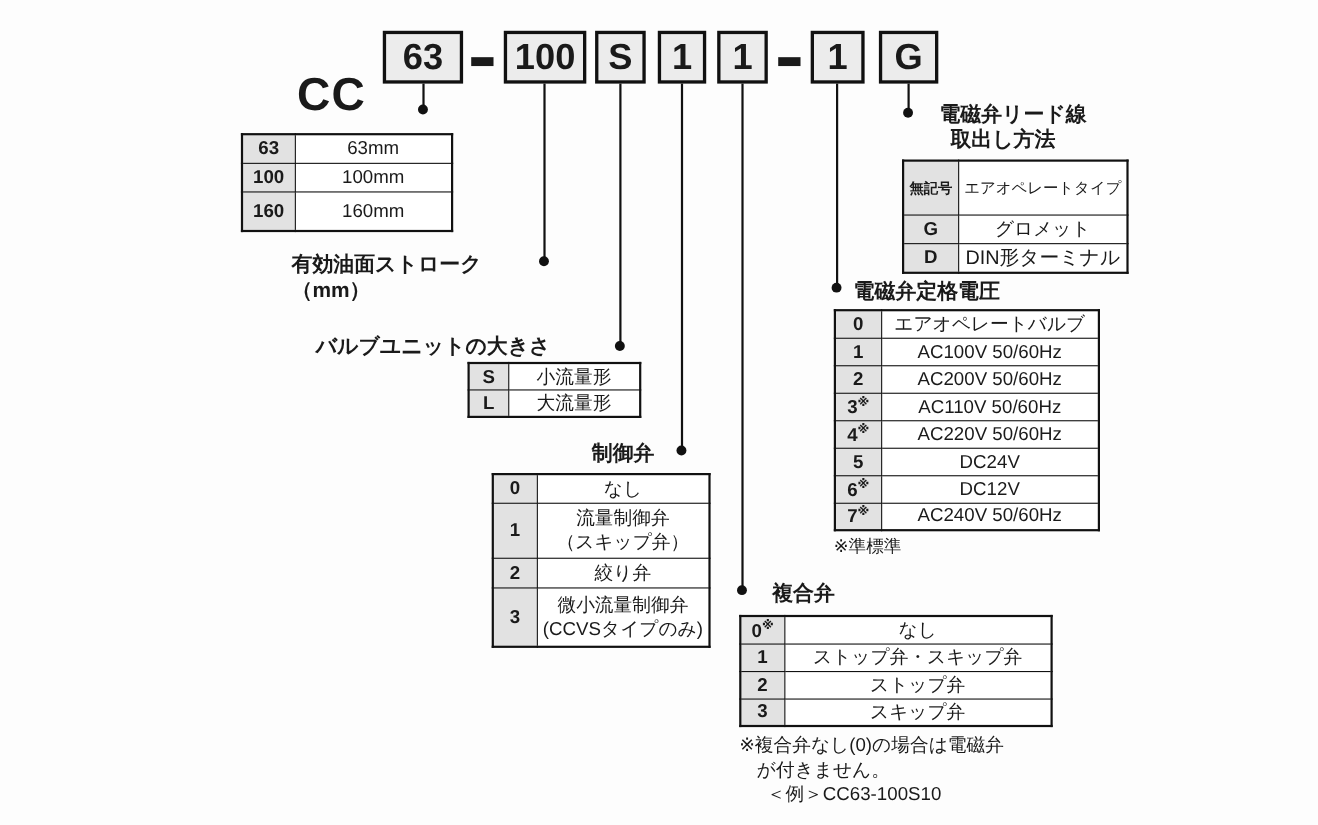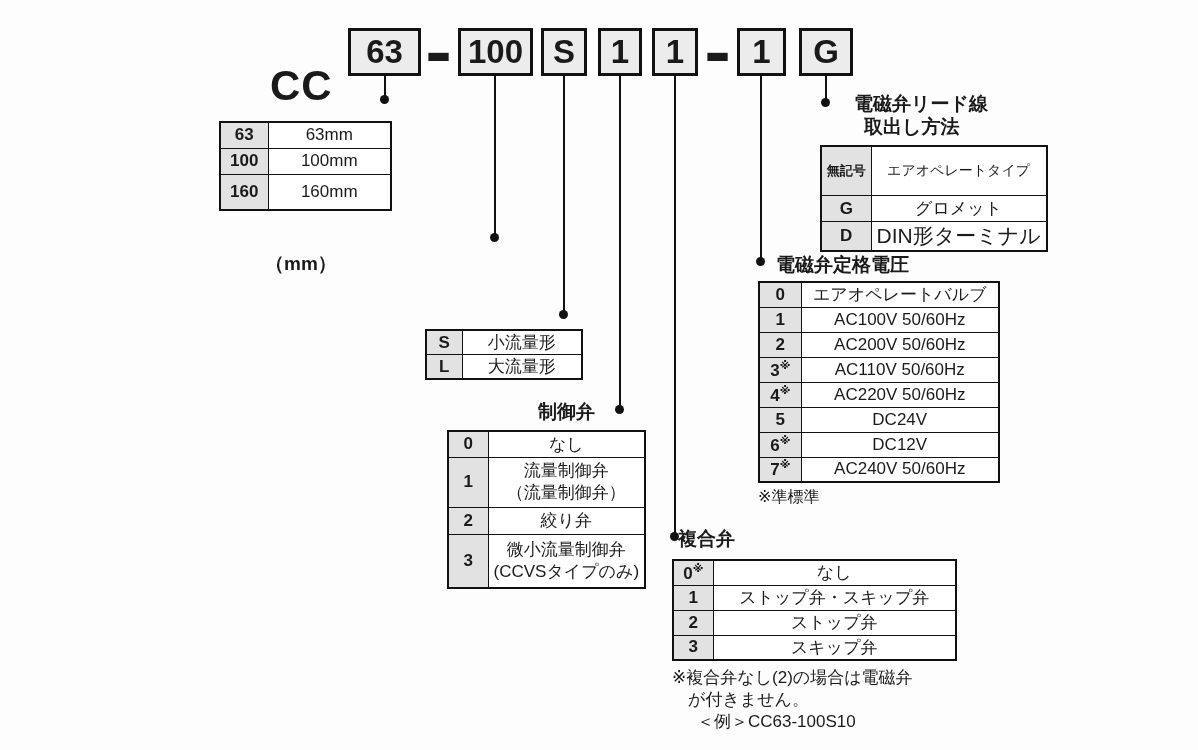--- a/index.html
+++ b/index.html
@@ -68,35 +68,37 @@
   <div class="dot" style="left:559px; top:310px;"></div>
   <div class="dot" style="left:615px; top:405px;"></div>
   <div class="dot" style="left:670px; top:532px;"></div>
   <div class="dot" style="left:756px; top:257px;"></div>
   <div class="dot" style="left:821px; top:98px;"></div>
 
   <table class="spec-table" style="left:219px; top:121px;">
     <tbody>
         <tr>
       <td class="code" style="width:48px; height:26px;">63</td>
-      <td style="width:123px;">63mm</td>
+      <td style="width:143px;">63mm</td>
     </tr>
     <tr>
       <td class="code" style="height:26px;">100</td>
       <td>100mm</td>
     </tr>
     <tr>
       <td class="code" style="height:36px;">160</td>
       <td>160mm</td>
     </tr>
   </tbody>
     </table>
 
+  <div class="sec-title" style="left:265px; top:227px;">有効油面ストローク</div>
   <div class="sec-title" style="left:265px; top:251px;">（mm）</div>
 
+  <div class="sec-title" style="left:287px; top:302px;">バルブユニットの大きさ</div>
   <table class="spec-table" style="left:425px; top:329px;">
     <tbody>
         <tr>
       <td class="code" style="width:36px; height:24px;">S</td>
       <td style="width:120px;">小流量形</td>
     </tr>
     <tr>
       <td class="code" style="height:24px;">L</td>
       <td>大流量形</td>
     </tr>
@@ -107,38 +109,38 @@
   <table class="spec-table" style="left:447px; top:430px;">
     <tbody>
         <tr>
       <td class="code" style="width:40px; height:26px;">0</td>
       <td style="width:143px;">なし</td>
     </tr>
     <tr>
       <td class="code" style="height:50px;">1</td>
       <td class="two-line">
         <div>流量制御弁</div>
-        <div>（流量制御弁）</div>
+        <div>（スキップ弁）</div>
       </td>
     </tr>
     <tr>
       <td class="code" style="height:27px;">2</td>
       <td>絞り弁</td>
     </tr>
     <tr>
       <td class="code" style="height:54px;">3</td>
       <td class="two-line">
         <div>微小流量制御弁</div>
         <div>(CCVSタイプのみ)</div>
       </td>
     </tr>
   </tbody>
     </table>
 
-  <div class="sec-title" style="left:678px; top:526px;">複合弁</div>
+  <div class="sec-title" style="left:702px; top:526px;">複合弁</div>
   <table class="spec-table" style="left:672px; top:559px;">
     <tbody>
         <tr>
       <td class="code" style="width:40px; height:25px;">
         <span>0</span><sup class="mark">※</sup>
       </td>
       <td style="width:243px;">なし</td>
     </tr>
     <tr>
       <td class="code" style="height:25px;">1</td>
@@ -147,21 +149,21 @@
     <tr>
       <td class="code" style="height:25px;">2</td>
       <td>ストップ弁</td>
     </tr>
     <tr>
       <td class="code" style="height:25px;">3</td>
       <td>スキップ弁</td>
     </tr>
   </tbody>
     </table>
-  <div class="note" style="left:672px; top:666px;">※複合弁なし(2)の場合は電磁弁</div>
+  <div class="note" style="left:672px; top:666px;">※複合弁なし(0)の場合は電磁弁</div>
   <div class="note" style="left:688px; top:688px;">が付きません。</div>
   <div class="note" style="left:697px; top:710px;text-align:right;">＜例＞CC63-100S10</div>
 
   <div class="sec-title" style="left:776px; top:252px;">電磁弁定格電圧</div>
   <table class="spec-table" style="left:758px; top:281px;">
     <tbody>
         <tr>
       <td class="code" style="width:42px; height:25px;">0</td>
       <td style="width:198px;">エアオペレートバルブ</td>
     </tr>
@@ -212,18 +214,18 @@
         <tr>
       <td class="code small" style="width:50px; height:26px;">無記号</td>
       <td style="width:145px; font-size:14px;">エアオペレートタイプ</td>
     </tr>
     <tr>
       <td class="code" style="height:26px;">G</td>
       <td>グロメット</td>
     </tr>
     <tr>
       <td class="code" style="height:26px;">D</td>
-      <td style="font-size:21px;">DIN形ターミナル</td>
+      <td style="font-size:18px;">DIN形ターミナル</td>
     </tr>
   </tbody>
     </table>
 
 </div>
 
 </body></html>

